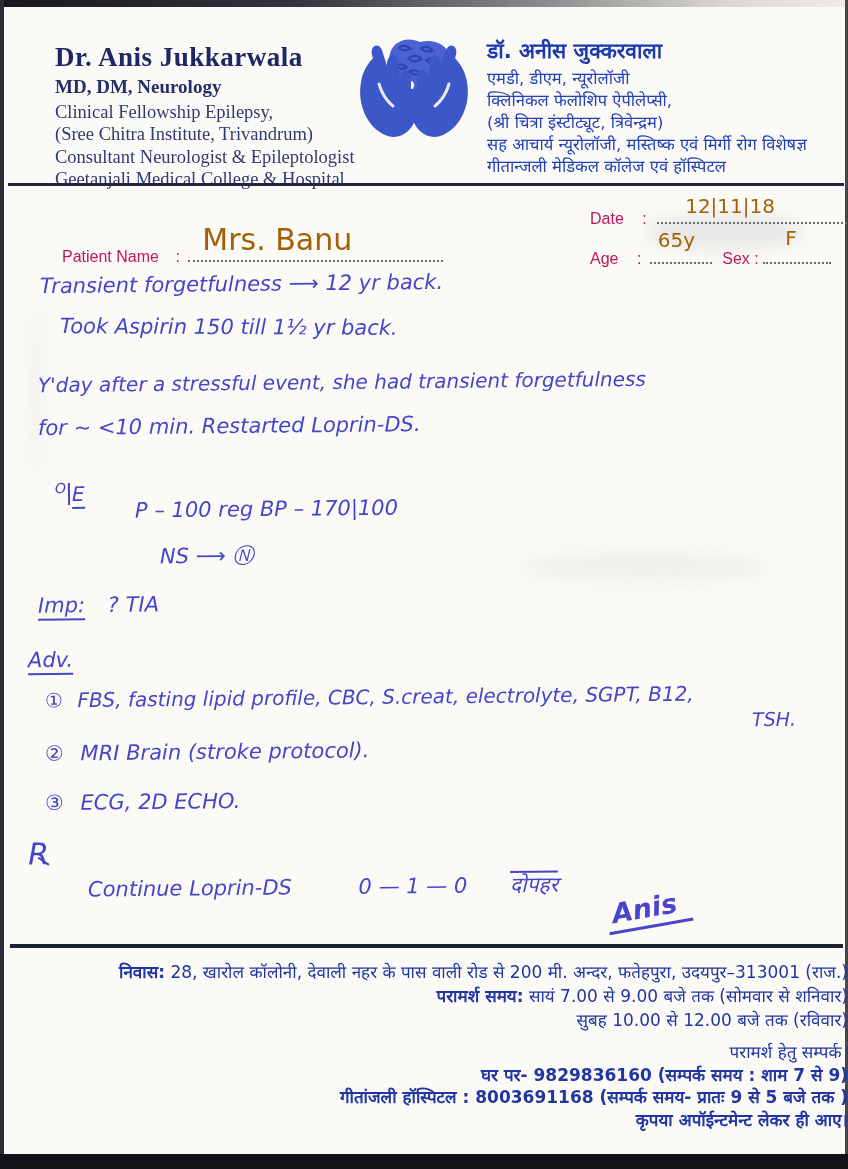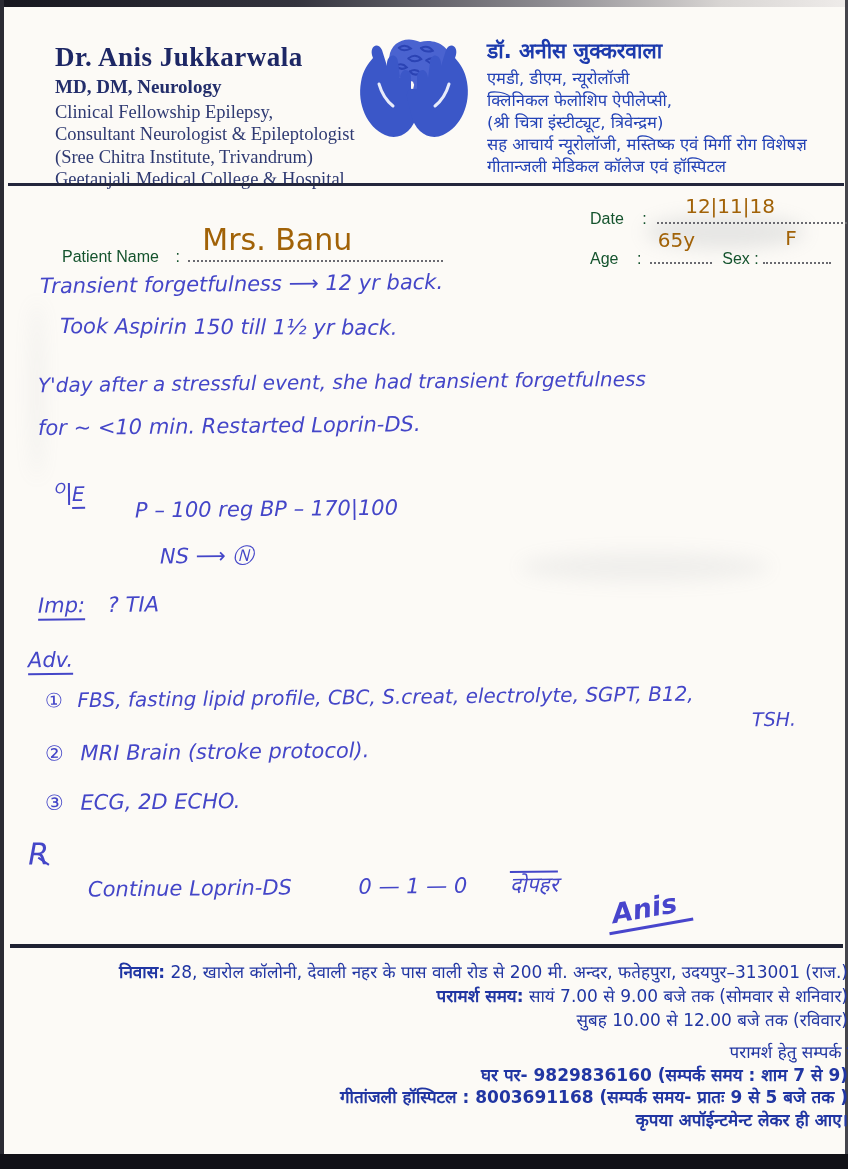--- a/index.html
+++ b/index.html
@@ -21,21 +21,21 @@
   .dr-name{font-family:"Liberation Serif",serif;font-weight:bold;font-size:27px;color:#1d2765;letter-spacing:.5px;}
   .en-line{font-family:"Liberation Serif",serif;font-size:18.5px;line-height:22.5px;color:#2f3a72;}
   .en-bold{font-weight:bold;font-size:19px;margin:3px 0 2px 0;color:#232e6b;}
   .logo{position:absolute;left:343px;top:36px;width:142px;height:128px;}
   .hdr-hi{position:absolute;left:487px;top:36px;color:#2342b6;font-family:"DejaVu Sans",sans-serif;}
   .hi-name{font-weight:bold;font-size:21px;color:#1c3aad;margin-bottom:4px;}
   .hi-line{font-size:16.5px;line-height:22px;}
   .rule{position:absolute;left:8px;right:4px;top:183px;height:3px;background:#23263c;}
 
   
-  .lbl{color:#14532d;font-size:16px;}
+  .lbl{color:#be185d;font-size:16px;}
   .dots{border-bottom:2px dotted #6a6a70;display:inline-block;}
   .hand{font-family:"DejaVu Sans",sans-serif;color:#a16207;}
   .date-row{position:absolute;left:590px;top:200px;}
   .date-dots{width:190px;position:relative;height:22px;}
   .date-val{position:absolute;left:28px;top:-6px;font-size:20px;}
   .patient-row{position:absolute;left:62px;top:238px;}
   .pat-dots{width:255px;position:relative;height:22px;}
   .pat-val{position:absolute;left:14px;top:-16px;font-size:30px;}
   .age-row{position:absolute;left:590px;top:240px;}
   .age-dots{width:62px;position:relative;height:22px;}
@@ -75,22 +75,22 @@
   <div class="edge-left"></div>
   <div class="edge-right"></div>
   <div class="smudge sm1"></div>
   <div class="smudge sm2"></div>
   <div class="smudge sm3"></div>
 
   <div class="hdr-en">
     <div class="dr-name">Dr. Anis Jukkarwala</div>
     <div class="en-line en-bold">MD, DM, Neurology</div>
     <div class="en-line">Clinical Fellowship Epilepsy,</div>
+    <div class="en-line">(Sree Chitra Institute, Trivandrum)</div>
     <div class="en-line">Consultant Neurologist &amp; Epileptologist</div>
-    <div class="en-line">(Sree Chitra Institute, Trivandrum)</div>
     <div class="en-line">Geetanjali Medical College &amp; Hospital</div>
   </div>
 
   <div class="logo">
     <svg width="142" height="128" viewBox="0 0 142 128">
 
       <g transform="translate(5,-2) rotate(3 71 30)">
         <path d="M71 8 C56 2 42 10 41 24 C40 37 50 46 62 47 L66 48 C67 54 76 54 78 48 C92 49 103 40 103 27 C103 12 87 3 71 8 Z" fill="#4a63d0"></path>
         <path d="M50 15 q6 -5 12 0 q-8 4 -12 0 M60 25 q7 -6 13 0 q-7 5 -13 0 M48 33 q6 -4 11 1 q-6 4 -11 -1 M72 14 q7 -4 12 2 q-7 3 -12 -2 M78 26 q7 -5 12 1 q-6 4 -12 -1 M86 36 q6 -4 10 1 q-5 4 -10 -1 M62 38 q6 -4 11 1 q-6 4 -11 -1" fill="none" stroke="#2b43b4" stroke-width="2" stroke-linecap="round"></path>
         <path d="M68 47 L65 63 L75 63 L73 47 Z" fill="#4a63d0"></path>

